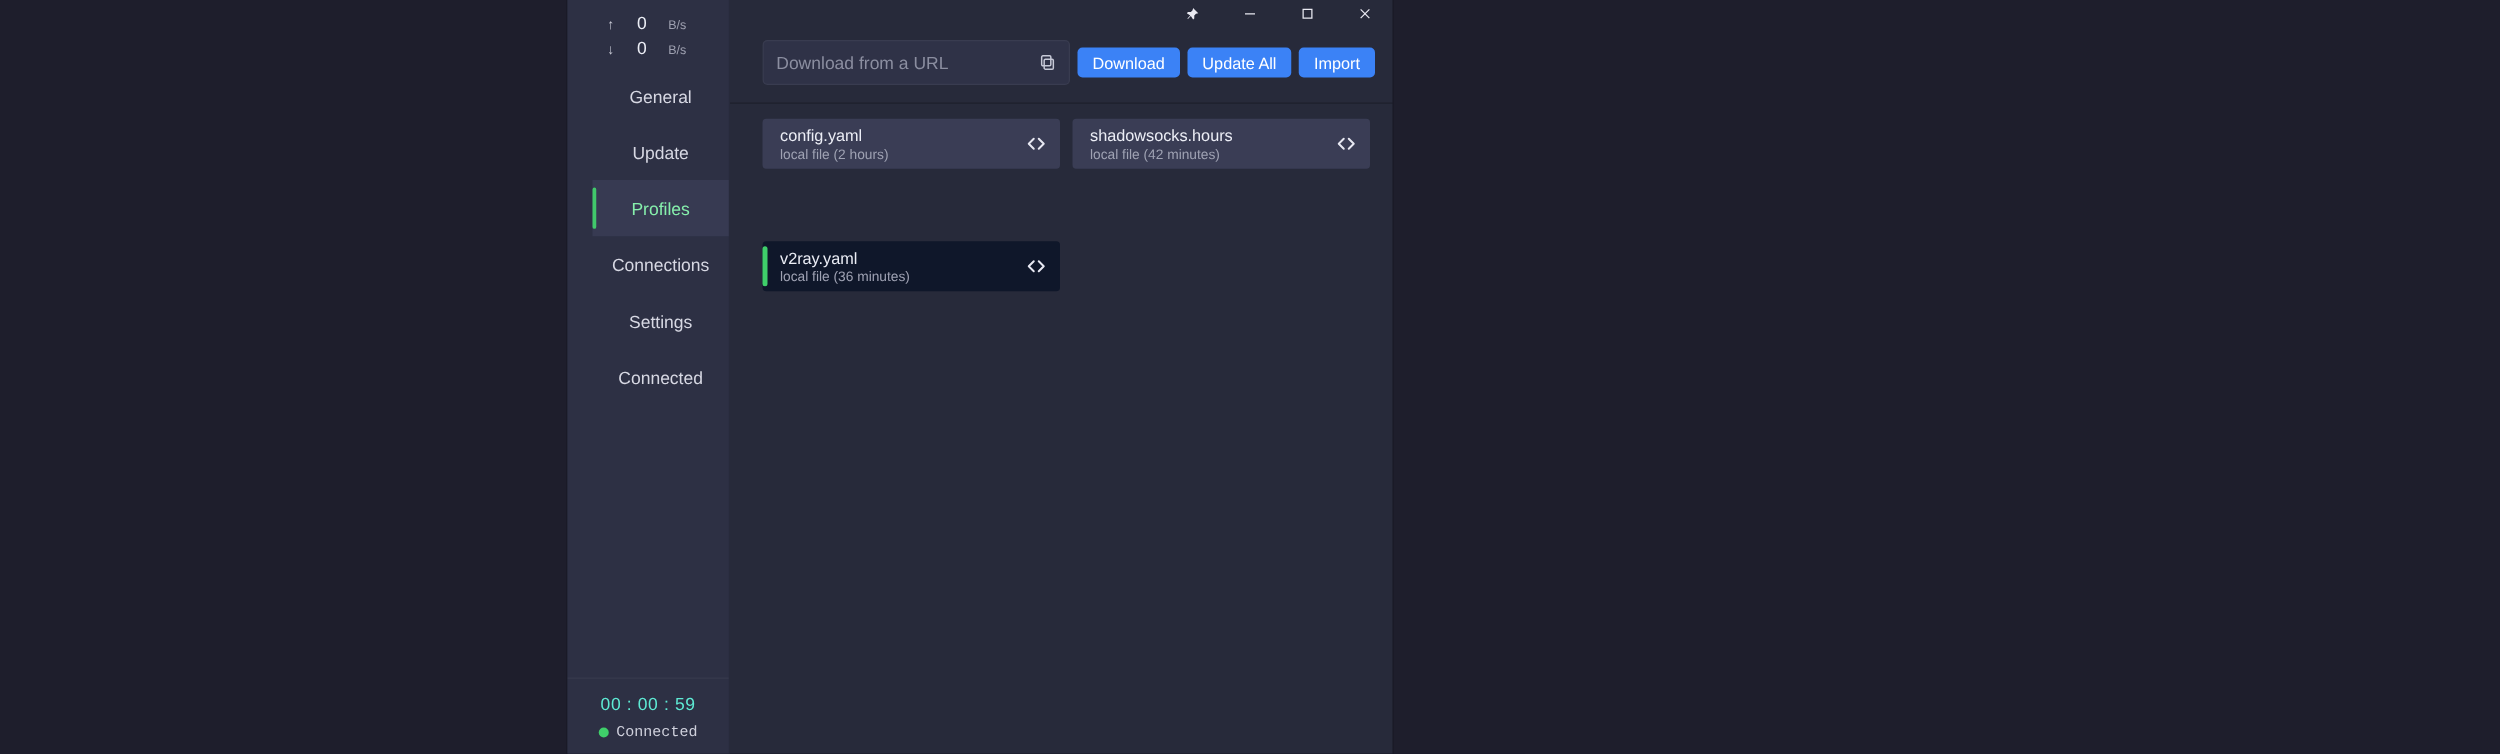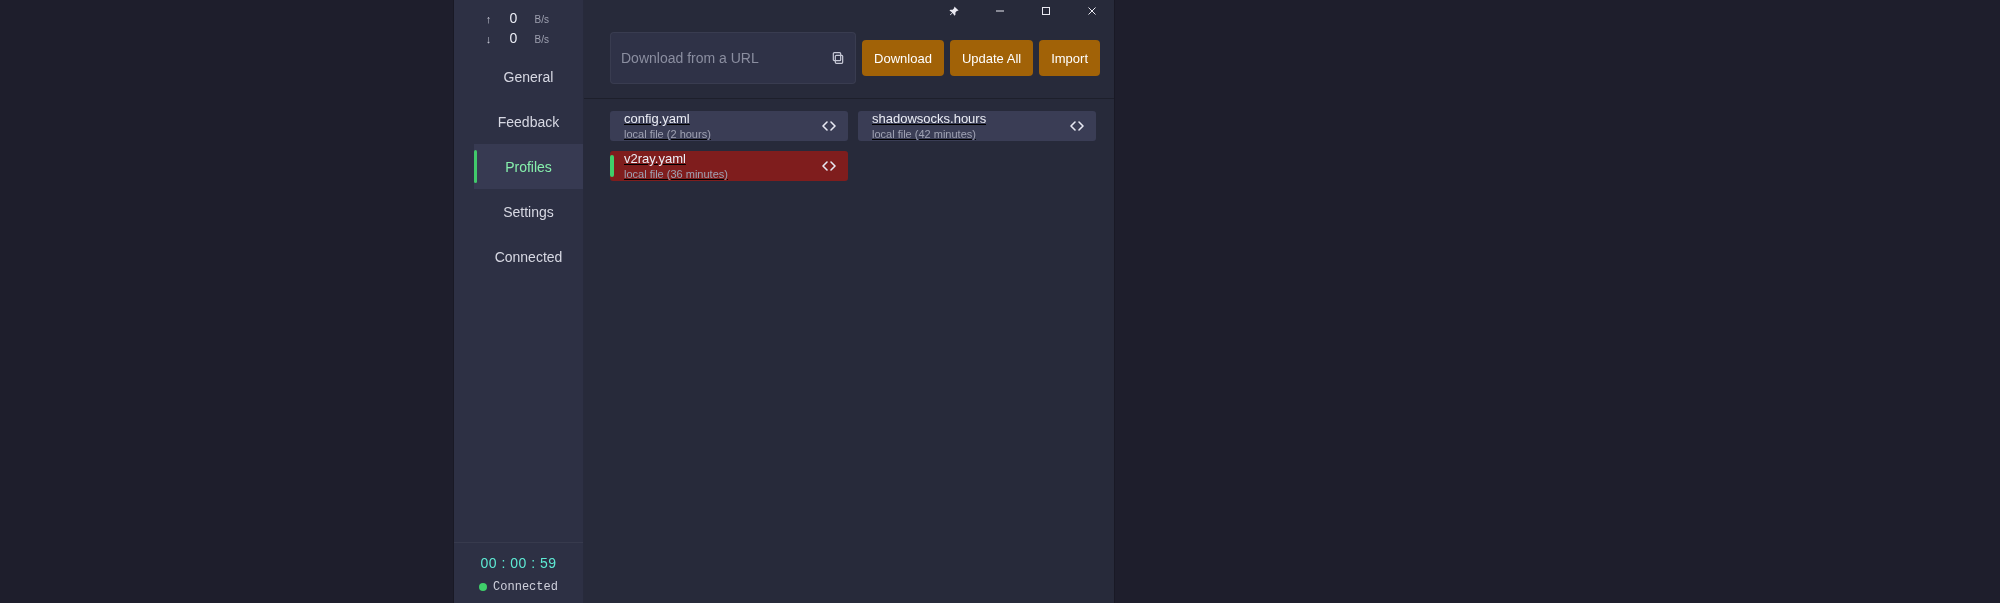--- a/index.html
+++ b/index.html
@@ -66,48 +66,47 @@
 
   
   .main { flex: 1; display: flex; flex-direction: column; min-width: 0; }
 
   .toolbar {
     display: flex; align-items: center; gap: 6px;
     padding: 32px 14px 14px 26px;
     border-bottom: 1px solid rgba(0,0,0,.25);
   }
   .urlbox {
-    flex: 1; position: relative; height: 52px;
+    flex: 1; position: relative; height: 36px;
     background: #2f3247; border: 1px solid rgba(255,255,255,.05);
     border-radius: 4px; display: flex; align-items: center;
   }
   .urlbox input {
     flex: 1; height: 100%; border: 0; outline: 0; background: transparent;
     color: #e7e8f2; font-size: 14px; padding: 0 36px 0 10px;
   }
   .urlbox input::placeholder { color: #8b8ea0; }
   .urlbox .paste {
     position: absolute; right: 4px; top: 50%; transform: translateY(-50%);
     width: 26px; height: 26px; display: flex; align-items: center; justify-content: center;
     color: #c7c9d7; cursor: pointer; border-radius: 3px;
   }
   .btn {
-    height: 36px; padding: 0 12px; border: 0; border-radius: 4px;
-    background: #a16207; color: #fff; font-size: 13px; cursor: pointer;
+    height: 24px; padding: 0 12px; border: 0; border-radius: 4px;
+    background: #3b82f6; color: #fff; font-size: 13px; cursor: pointer;
   }
 
   .cards { padding: 12px 14px 14px 26px; display: flex; flex-wrap: wrap; gap: 10px; align-content: flex-start; }
   .card {
-    width: 238px; height: 30px;
+    width: 238px; height: 40px;
     background: #3a3d55; border-radius: 3px; position: relative;
-    display: flex; align-items: flex-start; padding: 0 36px 0 14px;
+    display: flex; align-items: center; padding: 0 36px 0 14px;
     cursor: pointer;
-    text-decoration: underline;
-  }
-  .card.active { background: #7f1d1d; }
+  }
+  .card.active { background: #0f172a; margin-top: 48px; }
   .card.active::before {
     content: ""; position: absolute; left: 0; top: 4px; bottom: 4px; width: 4px; background: #3fcf6a; border-radius: 2px;
   }
   .card .meta { display: flex; flex-direction: column; gap: 2px; min-width: 0; }
   .card .title { color: #eceef6; font-size: 13px; white-space: nowrap; overflow: hidden; text-overflow: ellipsis; }
   .card .sub { color: #9fa2b3; font-size: 11px; }
   .card .code {
     position: absolute; right: 8px; top: 50%; transform: translateY(-50%);
     color: #e7e8f2; display: flex; align-items: center; justify-content: center;
     width: 22px; height: 22px;
@@ -158,24 +157,27 @@
             <span class="val">0</span>
             <span class="unit">B/s</span>
           </div>
         </div>
 
         <nav class="navlist">
           <div class="navitem">
               <span>General</span>
             </div>
           <div class="navitem">
-              <span>Feedback</span>
+              <span>Update</span>
             </div>
           <div class="navitem active">
               <span>Profiles</span>
+            </div>
+          <div class="navitem">
+              <span>Connections</span>
             </div>
           <div class="navitem">
               <span>Settings</span>
             </div>
           <div class="navitem">
               <span>Connected</span>
             </div>
         </nav>
 
         <div class="sidefoot">

